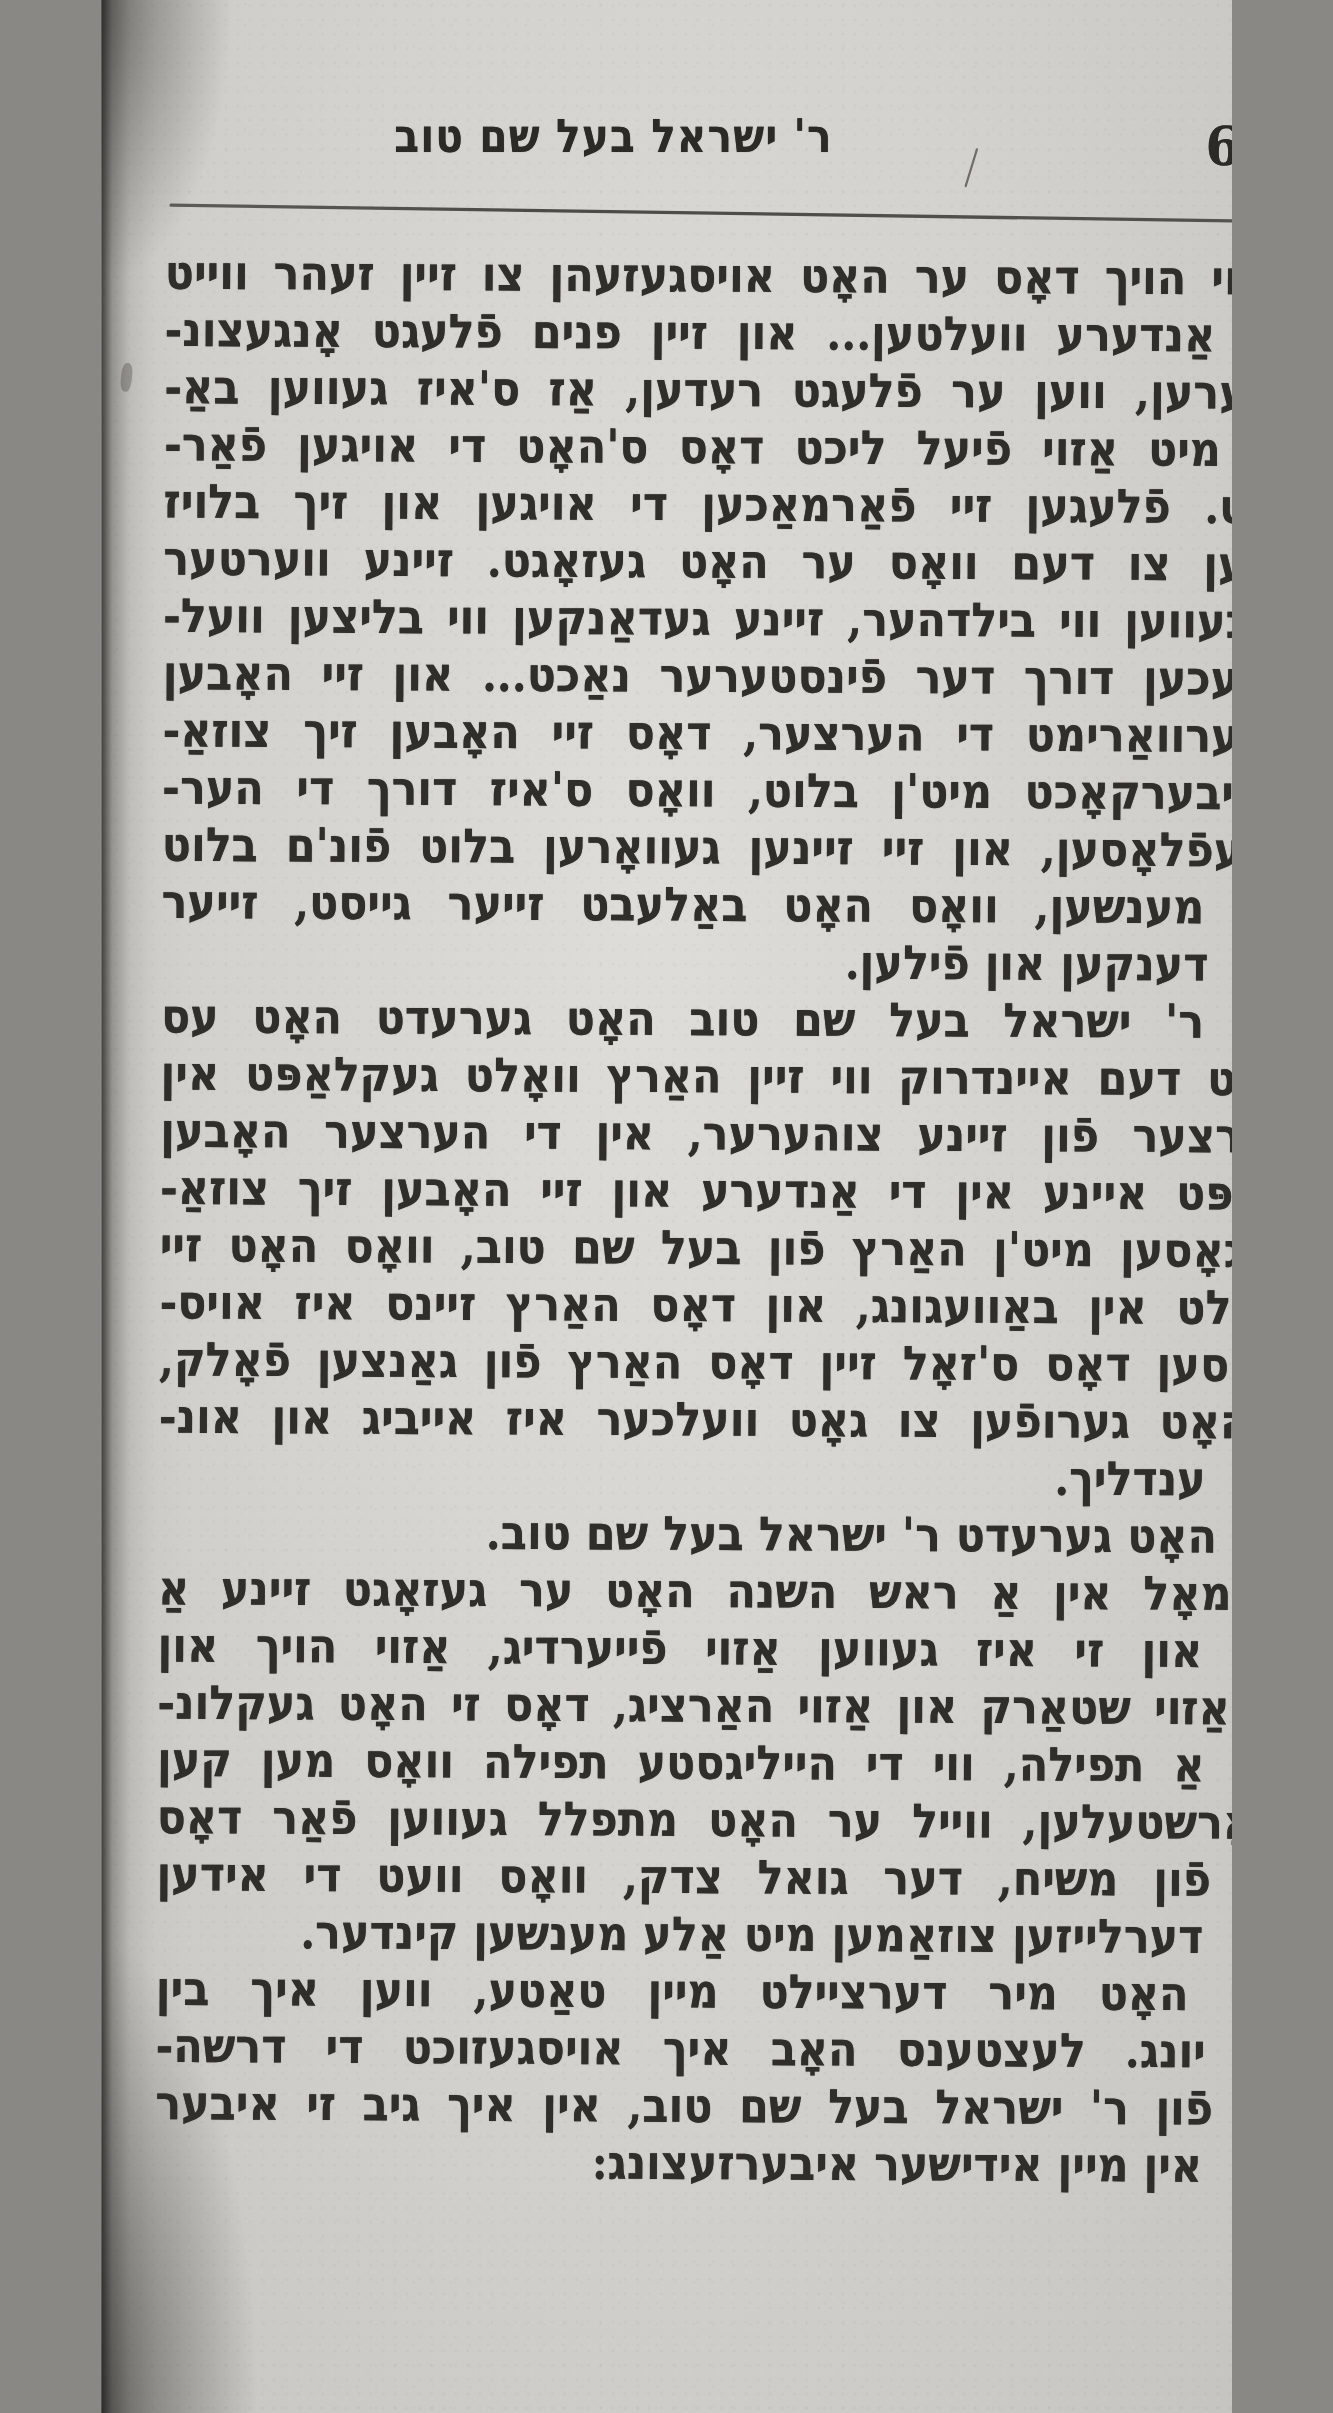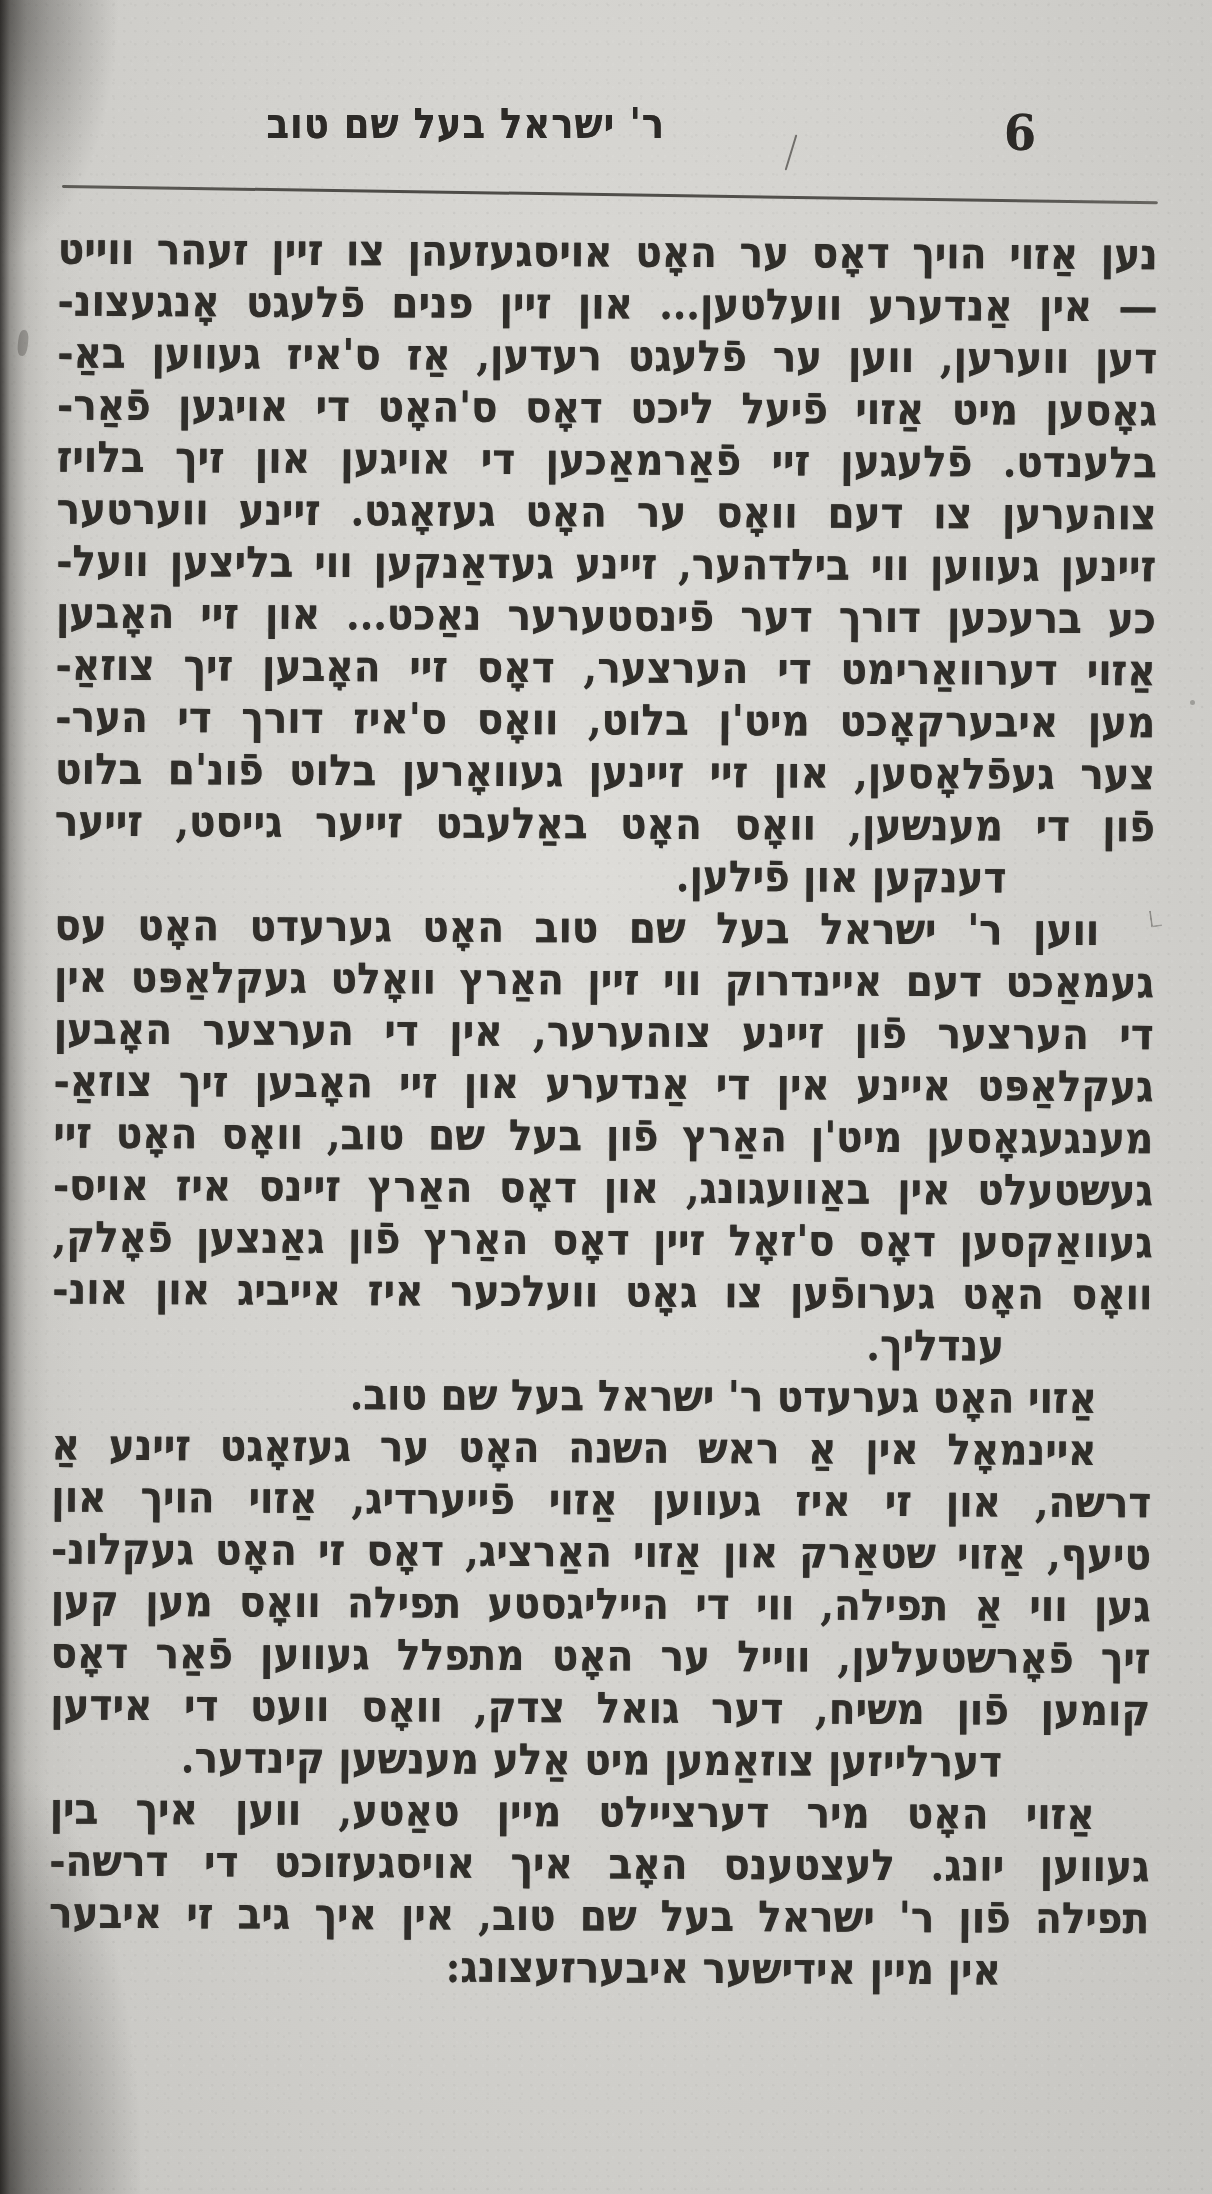--- a/index.html
+++ b/index.html
@@ -1,18 +1,18 @@
 <!DOCTYPE html>
 <html lang="yi" dir="rtl"><head>
 <meta charset="utf-8">
 <style>
   html,body{margin:0;padding:0;background:#8a8885;}
   .page{
     position:relative;
-    width:1212px;height:2194px;
+    width:1028px;height:2194px;
     margin:0 auto;
     overflow:hidden;
     background:
       radial-gradient(ellipse at 48% 38%, rgba(223,222,218,.9) 0%, rgba(210,209,205,.6) 55%, rgba(196,195,191,.9) 100%),
       #d2d1cd;
     font-family:"DejaVu Serif","DejaVu Sans",serif;
     color:#2f2d2a;
   }
   
   .texture{

